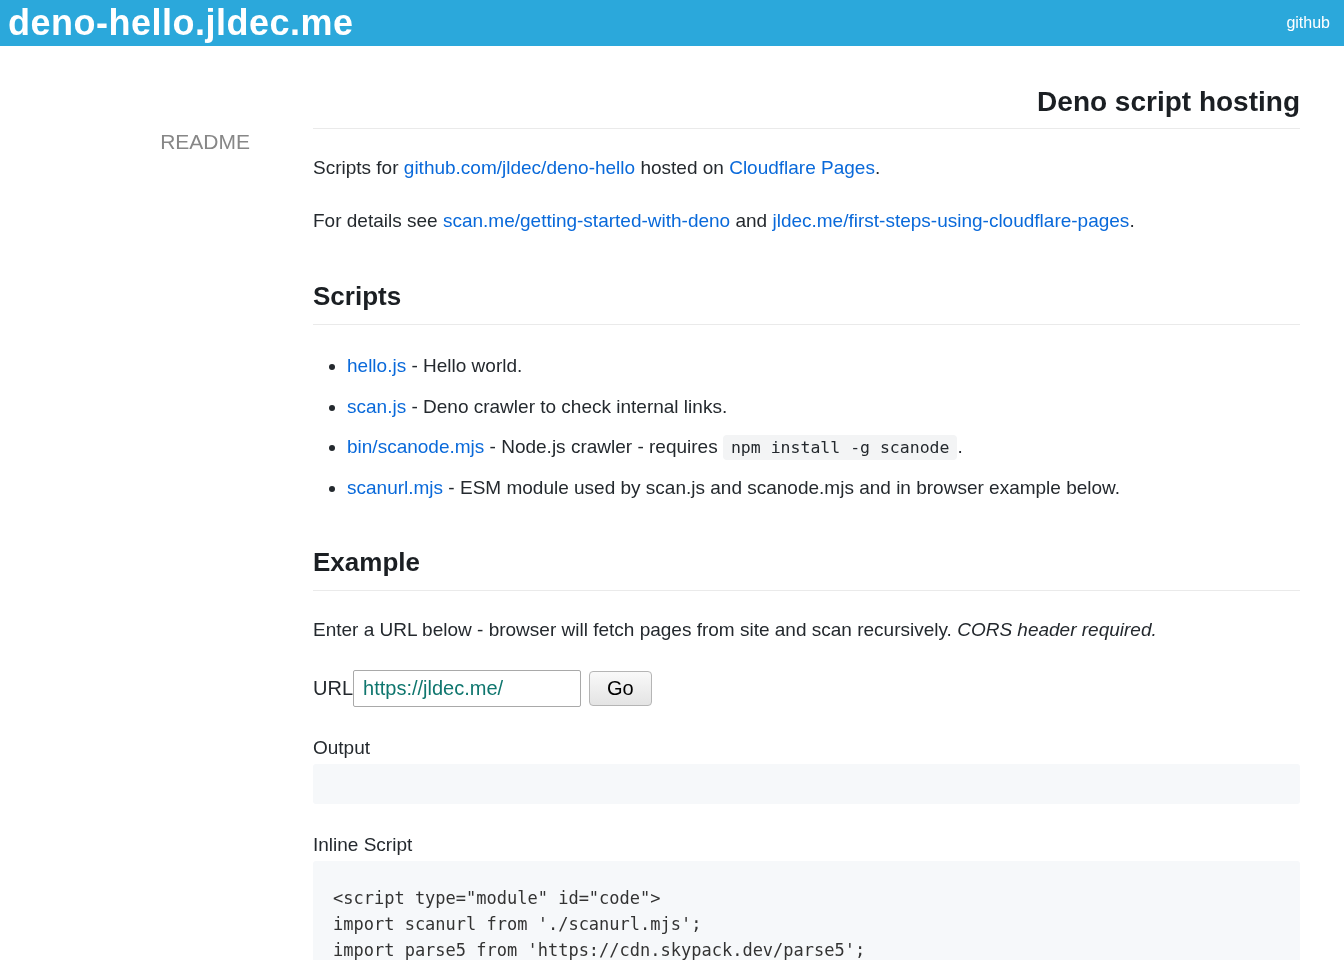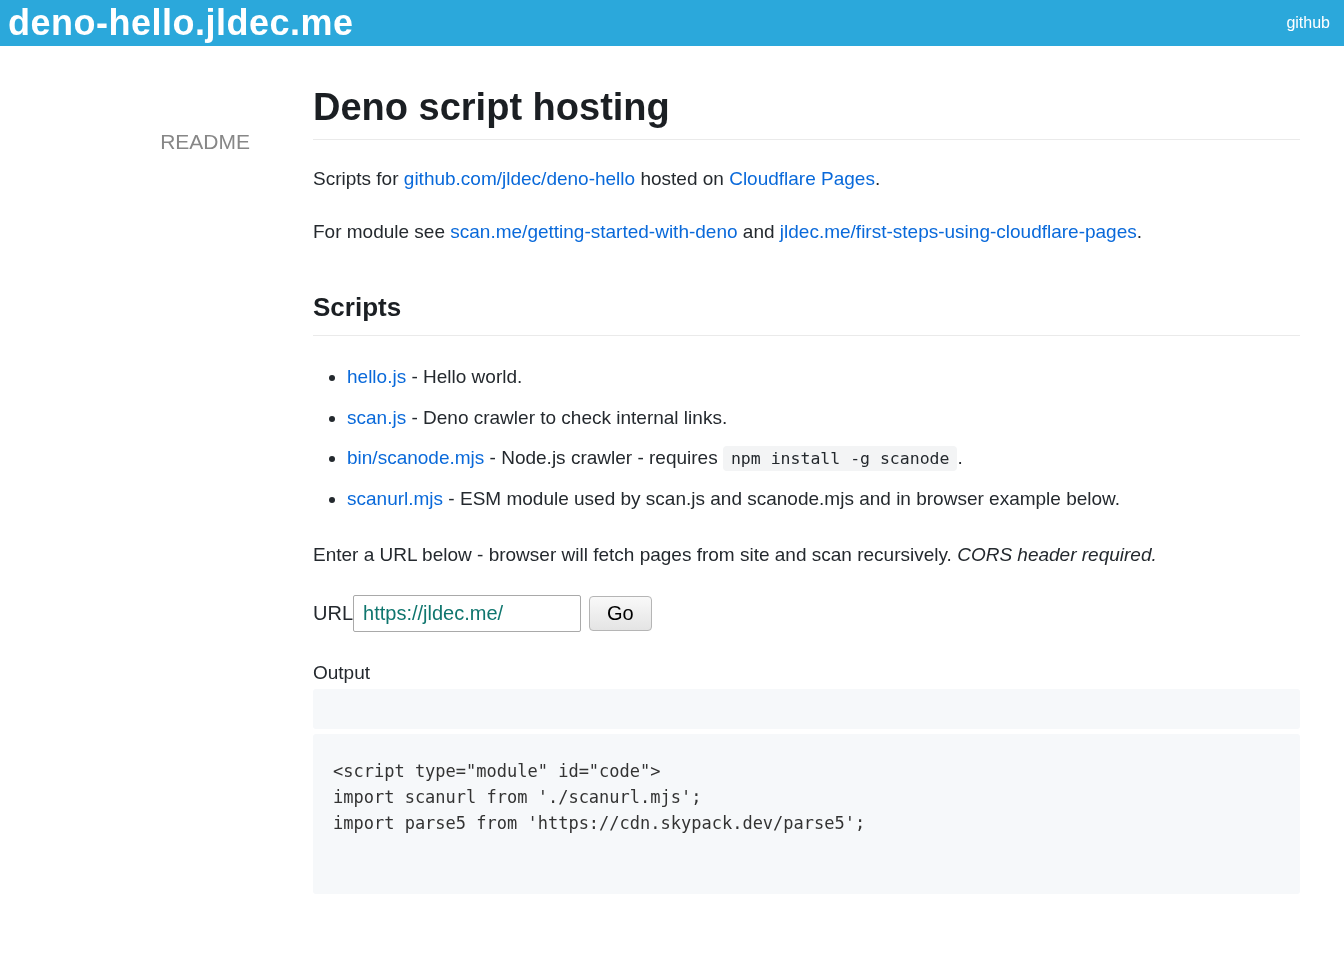--- a/index.html
+++ b/index.html
@@ -52,26 +52,27 @@
     font-size: 21px;
     text-decoration: none;
   }
   .main {
     flex: 1 1 auto;
     margin-right: 44px;
     min-width: 0;
   }
   
   h1 {
-    font-size: 38px;
+    font-size: 28px;
     font-weight: 700;
     color: #1b1f23;
     margin: 40px 0 0 0;
     padding-bottom: 10px;
     border-bottom: 1px solid #eaeaea;
+    text-align: right;
   }
   h2 {
     font-size: 26px;
     font-weight: 700;
     color: #1b1f23;
     margin: 46px 0 0 0;
     padding-bottom: 12px;
     border-bottom: 1px solid #eaeaea;
   }
   p {
@@ -174,39 +175,41 @@
   <div class="sidebar">
     <a href="#" class="readme-link">README</a>
   </div>
 
   <div class="main">
 
     <h1>Deno script hosting</h1>
 
     <p><span>Scripts for </span><a href="#" class="text-link">github.com/jldec/deno-hello</a><span> hosted on </span><a href="#" class="text-link">Cloudflare Pages</a><span>.</span></p>
 
-    <p><span>For module see </span><a href="#" class="text-link">scan.me/getting-started-with-deno</a><span> and </span><a href="#" class="text-link">jldec.me/first-steps-using-cloudflare-pages</a><span>.</span></p>
+    <p><span>For details see </span><a href="#" class="text-link">scan.me/getting-started-with-deno</a><span> and </span><a href="#" class="text-link">jldec.me/first-steps-using-cloudflare-pages</a><span>.</span></p>
 
     <h2>Scripts</h2>
 
     <ul class="scripts-list">
       <li><a href="#" class="text-link">hello.js</a><span> - Hello world.</span></li>
       <li><a href="#" class="text-link">scan.js</a><span> - Deno crawler to check internal links.</span></li>
       <li><a href="#" class="text-link">bin/scanode.mjs</a><span> - Node.js crawler - requires </span><code class="inline-code">npm install -g scanode</code><span class="li-suffix">.</span></li>
       <li><a href="#" class="text-link">scanurl.mjs</a><span> - ESM module used by scan.js and scanode.mjs and in browser example below.</span></li>
     </ul>
 
+    <h2>Example</h2>
 
     <p><span>Enter a URL below - browser will fetch pages from site and scan recursively. </span><span class="em">CORS header required.</span></p>
 
     <div class="url-row">
       <span class="url-label">URL</span>
       <input type="text" class="url-input" value="https://jldec.me/" style="">
       <button class="go-button">Go</button>
     </div>
 
     <div class="section-label">Output</div>
     <div class="output-box"></div>
 
+    <div class="section-label">Inline Script</div>
     <pre class="code-block"><div>&lt;script type="module" id="code"&gt;</div><div>import scanurl from './scanurl.mjs';</div><div>import parse5 from 'https://cdn.skypack.dev/parse5';</div></pre>
 
   </div>
 </div>
 
 </body></html>

